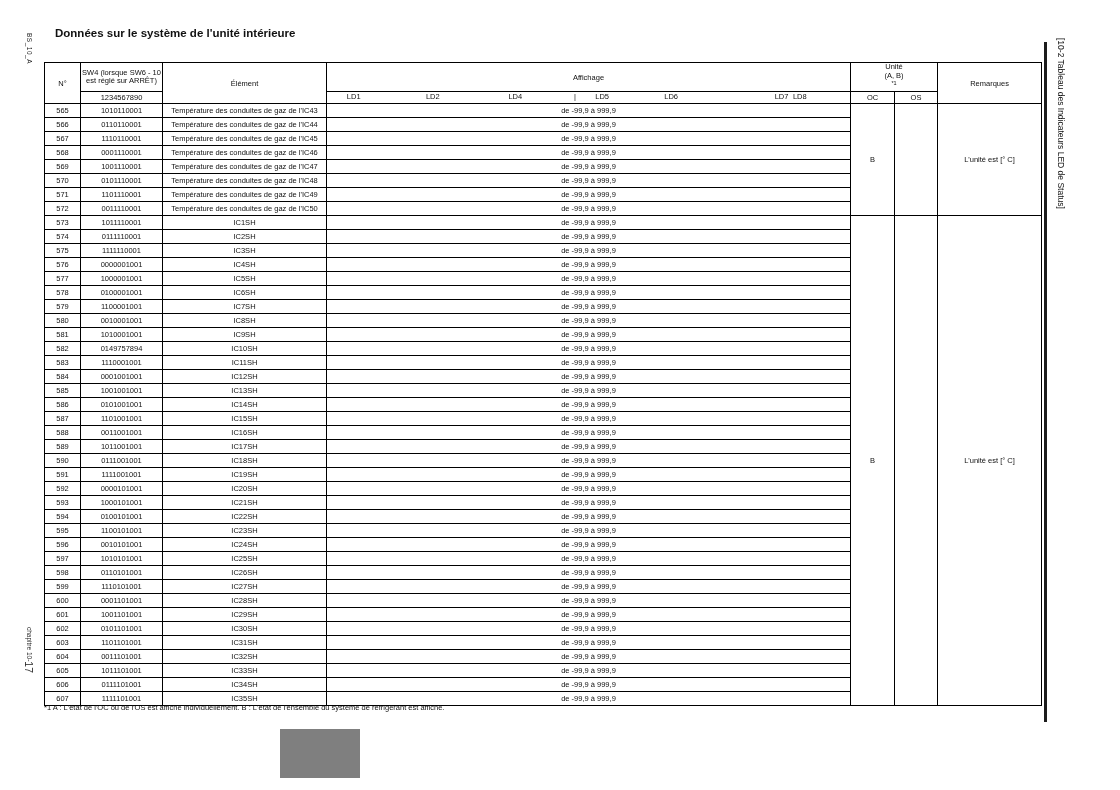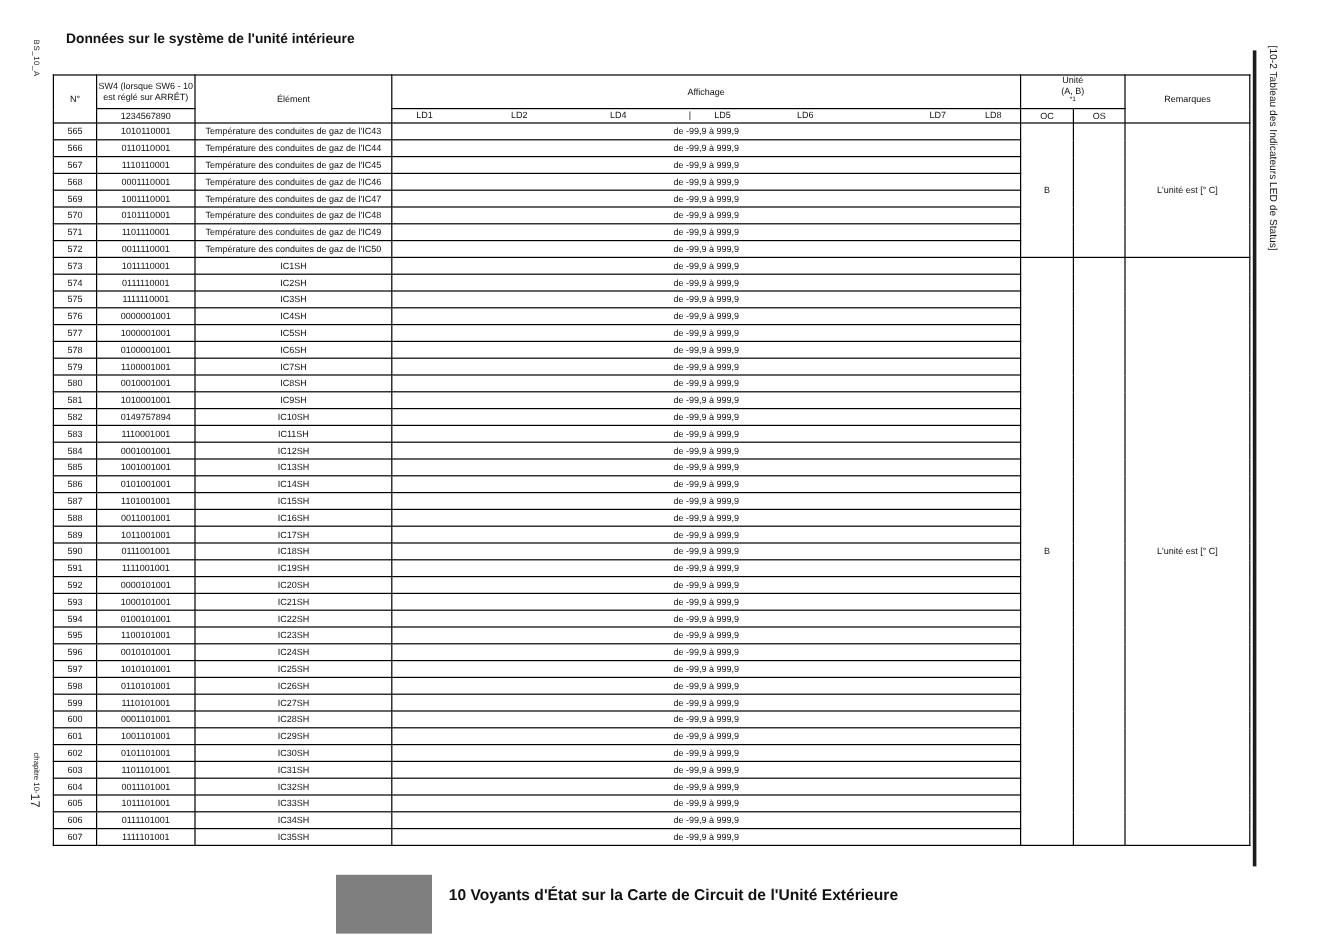--- a/index.html
+++ b/index.html
@@ -40,21 +40,21 @@
   .ld-row{position:relative;width:100%;height:11px;}
   .ld-row span{position:absolute;top:0;transform:translateX(-50%);font-size:7.5px;}
   .ld-row span:nth-child(1){left:5.1%;}
   .ld-row span:nth-child(2){left:16.4%;padding-left:40px;}
   .ld-row span:nth-child(3){left:28.5%;margin-top:40px;}
   .ld-row span:nth-child(4){left:36.0%;}
   .ld-row span:nth-child(5){left:47.4%;}
   .ld-row span:nth-child(6){left:52.6%;}
   .ld-row span:nth-child(7){left:65.8%;}
   .ld-row span:nth-child(8){left:78.5%;margin-left:44px;}
-  .ld-row span:nth-child(9){left:90.4%;margin-left:28px;}
+  .ld-row span:nth-child(9){left:90.4%;}
 
   .footnote{position:absolute;left:44px;top:703px;font-size:7.5px;white-space:nowrap;}
 
   .footer-gray-box{position:absolute;left:280px;top:729px;width:80px;height:49px;}
   .footer-heading{position:absolute;left:374px;top:738px;font-size:13px;font-weight:bold;white-space:nowrap;}
 </style>
 </head>
 <body>
 
 <div class="page">
@@ -368,24 +368,24 @@
         </tr>
         <tr>
           <td>607</td>
           <td>1111101001</td>
           <td class="cell-left">IC35SH</td>
           <td>de -99,9 à 999,9</td>
         </tr>
       </tbody>
   </table>
 
+  <div class="footnote">*1 A : L'état de l'OC ou de l'OS est affiché individuellement. B : L'état de l'ensemble du système de réfrigérant est affiché.</div>
 
   <div class="chapter-line"></div>
   <div class="side-right-label v-text">[10-2 Tableau des Indicateurs LED de Status]</div>
 
   <div class="side-left-bottom v-text">
     <span class="small">chapitre 10-</span><span class="big">17</span>
   </div>
 
   <div class="footer-gray-box" style="background: rgb(127, 127, 127);"></div>
-  <div class="footer-heading">10 Voyants d'État sur la Carte de Circuit de l'Unité Extérieure</div>
 
 </div>
 
 </body></html>

